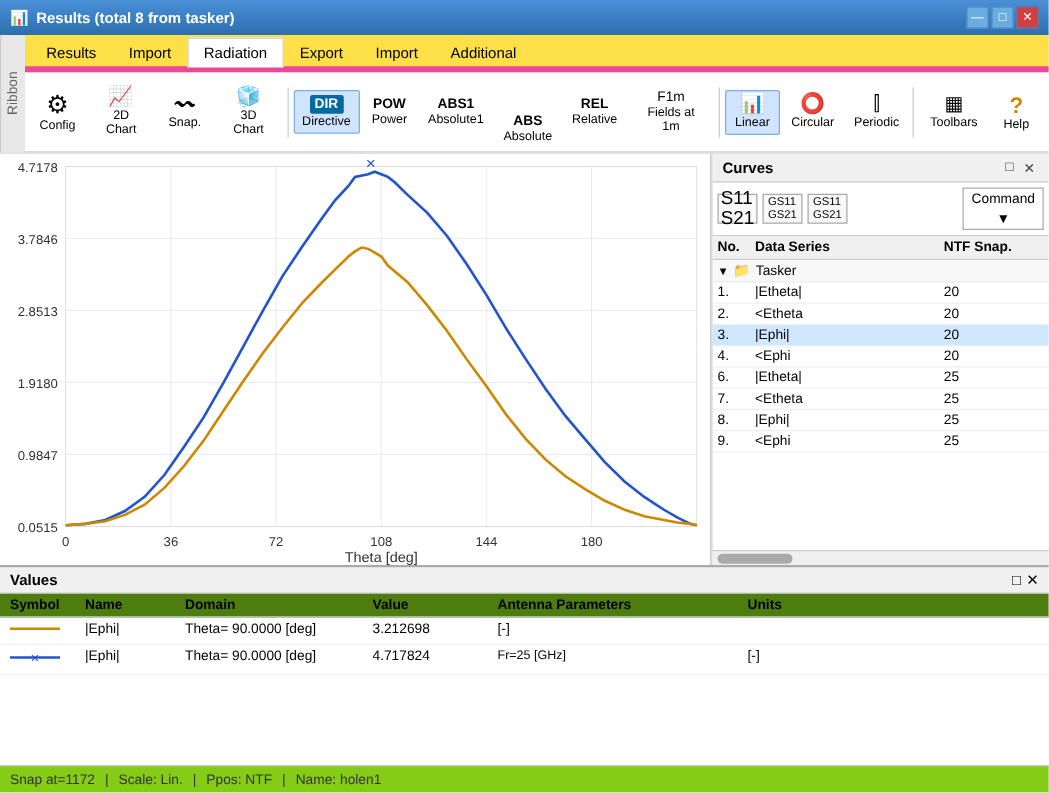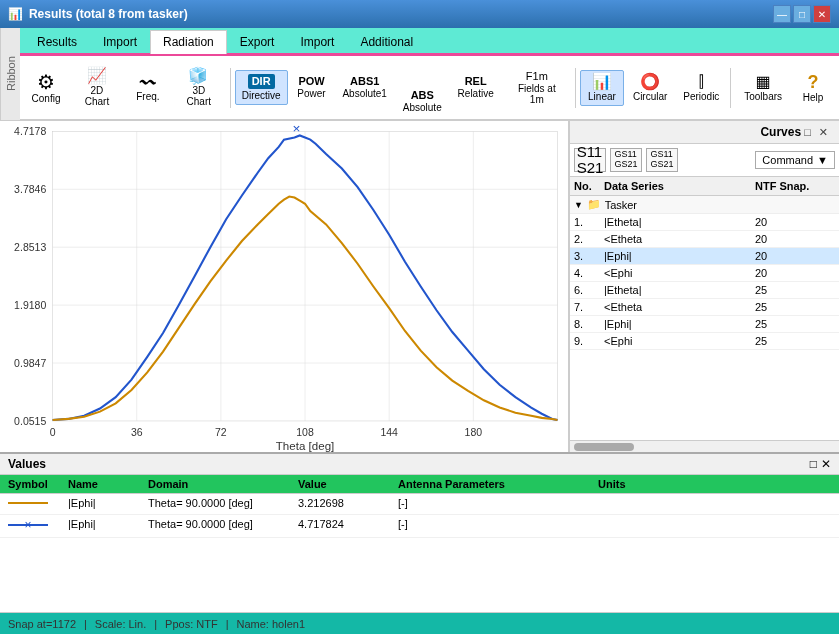--- a/index.html
+++ b/index.html
@@ -46,22 +46,22 @@
       min-width: 20px;
       display: flex;
       align-items: center;
       justify-content: center;
     }
     .ribbon-content { flex: 1; }
     
     
     .tabs-row {
       display: flex;
-      background: #5eead4;
-      border-bottom: 3px solid #ec4899;
+      background: #fde047;
+      border-bottom: 5px solid #ec4899;
       padding: 0 4px;
     }
     .tab {
       padding: 4px 12px;
       font-size: 12px;
       cursor: pointer;
       border: 1px solid transparent;
       border-bottom: none;
       margin-top: 2px;
     }
@@ -110,21 +110,21 @@
     .curves-panel {
       width: 270px;
       background: white;
       border-left: 1px solid #ccc;
       display: flex;
       flex-direction: column;
     }
     .curves-header {
       display: flex;
       align-items: center;
-      justify-content: flex-end;
+      justify-content: space-between;
       padding: 4px 8px;
       border-bottom: 1px solid #ccc;
       background: #f0f0f0;
     }
     .curves-title { font-weight: bold; font-size: 12px; }
     .curves-controls { display: flex; gap: 2px; }
     .curves-btn { font-size: 11px; cursor: pointer; color: #444; padding: 0 3px; }
     
     .curves-toolbar {
       display: flex;
@@ -142,20 +142,21 @@
       cursor: pointer;
     }
     .command-dropdown {
       display: flex; align-items: center;
       border: 1px solid #aaa;
       background: white;
       padding: 2px 6px;
       cursor: pointer;
       font-size: 11px;
       gap: 4px;
+      flex-direction: column;
     }
     
     .curves-table-header {
       display: grid;
       grid-template-columns: 30px 1fr 1fr 80px;
       padding: 3px 4px;
       background: #f0f0f0;
       border-bottom: 1px solid #ccc;
       font-weight: bold;
       font-size: 11px;
@@ -205,39 +206,39 @@
       padding: 3px 8px;
       background: #f0f0f0;
       border-bottom: 1px solid #ccc;
       text-align: center;
     }
     .values-title { font-weight: bold; font-size: 12px; }
     .values-table-header {
       display: grid;
       grid-template-columns: 60px 80px 150px 100px 200px 60px;
       padding: 3px 8px;
-      background: #22c55e;
+      background: #4d7c0f;
       border-bottom: 1px solid #ccc;
       font-weight: bold;
       font-size: 11px;
     }
     .values-table-body { flex: 1; overflow-y: auto; }
     .values-row {
       display: grid;
       grid-template-columns: 60px 80px 150px 100px 200px 60px;
       padding: 3px 8px;
       border-bottom: 1px solid #f0f0f0;
       align-items: start;
       font-size: 11px;
     }
     
     
     .status-bar {
       height: 22px;
-      background: #14b8a6;
+      background: #84cc16;
       border-top: 1px solid #ccc;
       display: flex;
       align-items: center;
       padding: 0 8px;
       font-size: 11px;
       color: #333;
       gap: 8px;
     }
     
     
@@ -298,21 +299,21 @@
           <span class="label">Config</span>
         </div>
 
         <div class="tool-btn">
           <span class="icon" style="font-size:16px;">📈</span>
           <span class="label">2D Chart</span>
         </div>
 
         <div class="tool-btn">
           <span class="icon" style="font-size:16px;">〰</span>
-          <span class="label">Freq.</span>
+          <span class="label">Snap.</span>
         </div>
 
         <div class="tool-btn">
           <span class="icon" style="font-size:16px;">🧊</span>
           <span class="label">3D Chart</span>
         </div>
         <div class="tool-separator"></div>
 
         <div class="tool-btn active" style="background:#d0e4ff; border-color:#7ab0e8;">
           <span class="icon" style="font-size:11px; font-weight:bold; background:#0369a1; color:white; padding:2px 4px; border-radius:2px;">DIR</span>
@@ -545,20 +546,21 @@
       <div class="values-row">
         <span>
           <svg width="40" height="14" viewBox="0 0 40 14">
             <line x1="0" y1="7" x2="40" y2="7" stroke="#2255cc" stroke-width="2"></line>
             <text x="20" y="11" font-size="12" text-anchor="middle" fill="#2255cc">×</text>
           </svg>
         </span>
         <span>|Ephi|</span>
         <span>Theta= 90.0000 [deg]</span>
         <span>4.717824</span>
+        <span style="font-size:10px;">Fr=25 [GHz]</span>
         <span>[-]</span>
       </div>
     </div>
   </div>
 
   <div class="status-bar">
     <span>Snap at=1172</span>
     <span>|</span>
     <span>Scale: Lin.</span>
     <span>|</span>

